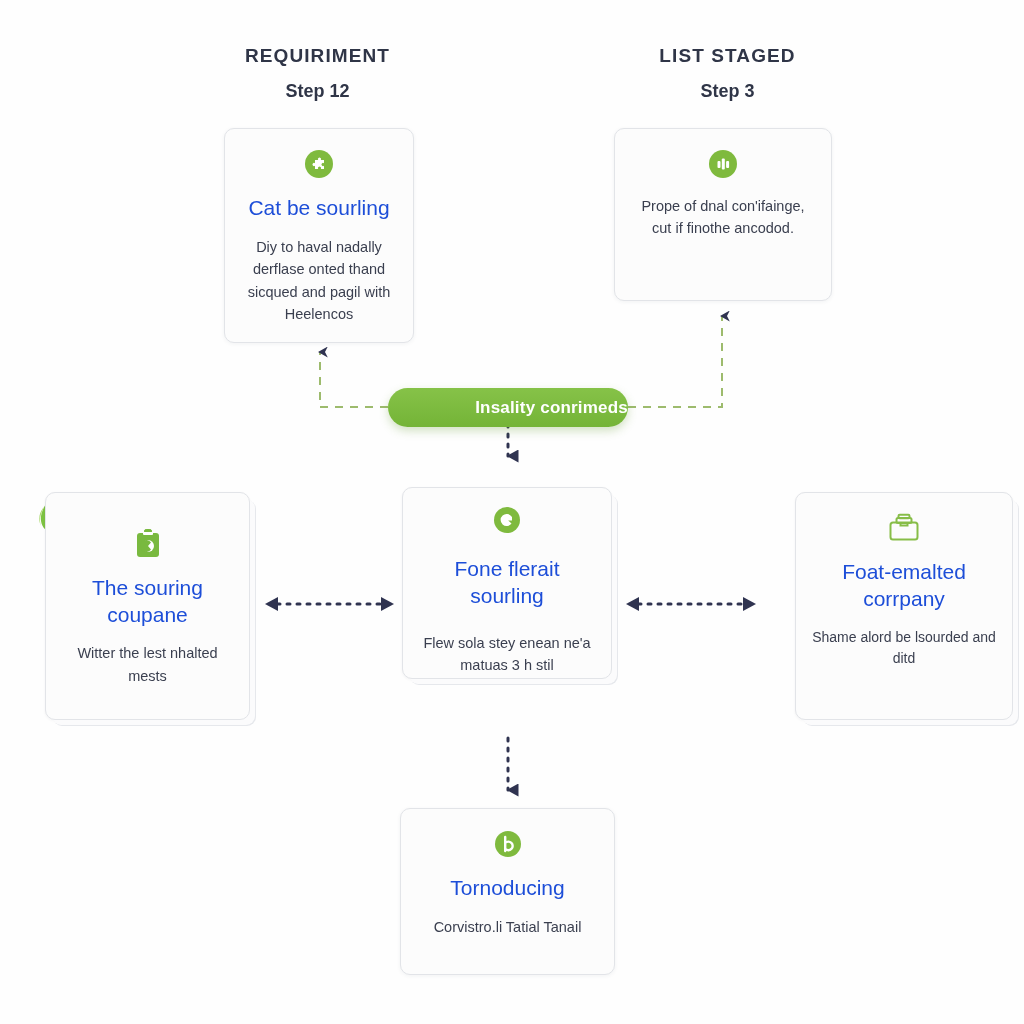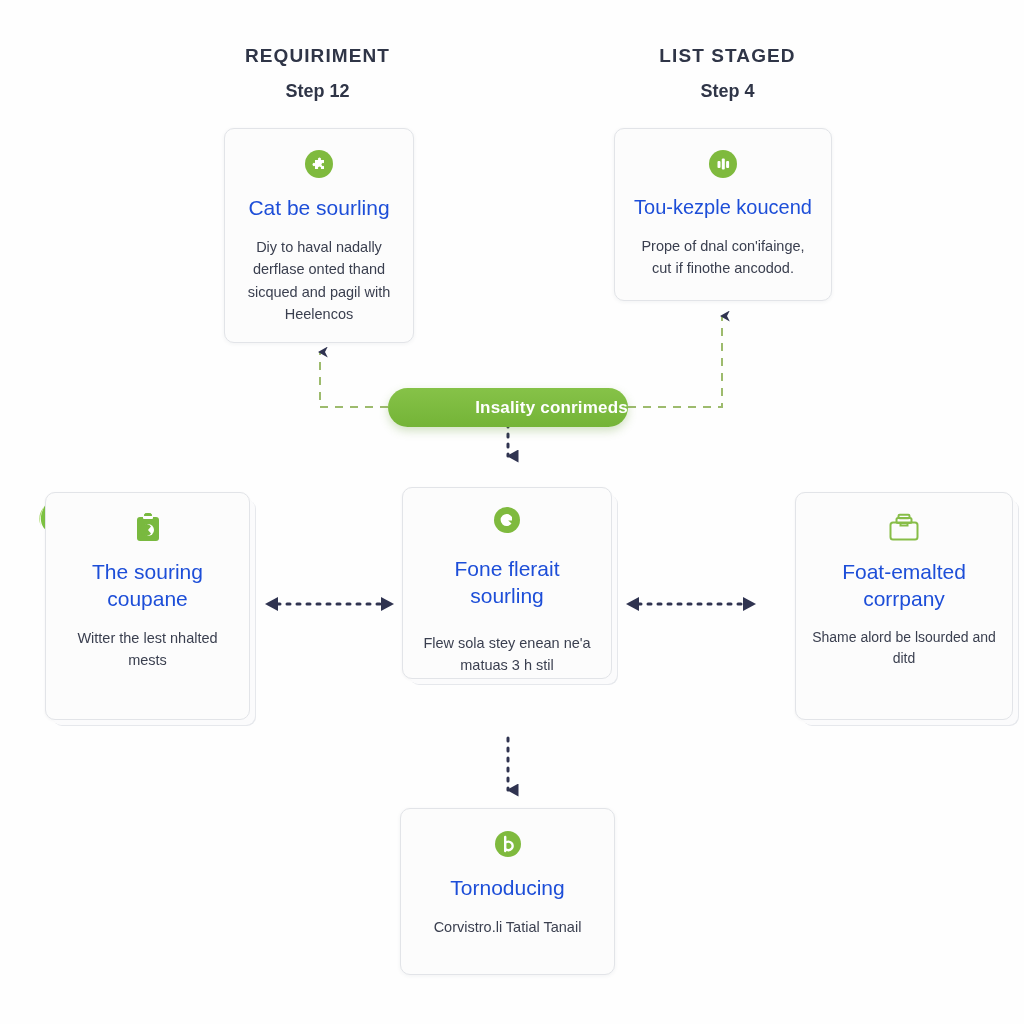--- a/index.html
+++ b/index.html
@@ -145,21 +145,21 @@
     <path d="M 508 738 L 508 790" fill="none" stroke="#2f3350" stroke-width="3" stroke-dasharray="3 7" stroke-linecap="round" marker-end="url(#arrowDown)"></path>
   </svg>
 
   <div class="col-header" style="left:175px; top:45px; width:285px;">
     <div class="kicker">REQUIRIMENT</div>
     <div class="step">Step 12</div>
   </div>
 
   <div class="col-header" style="left:585px; top:45px; width:285px;">
     <div class="kicker">LIST STAGED</div>
-    <div class="step">Step 4</div>
+    <div class="step">Step 3</div>
   </div>
 
   <div class="card soft" style="left:224px; top:128px; width:190px; height:215px;">
     <div class="card-icon">
       <svg width="30" height="30" viewBox="0 0 30 30">
         <circle cx="15" cy="15" r="14" fill="#7fba3e"></circle>
         <path d="M11 11 h3.2 a1.6 1.6 0 1 1 2.6 0 H20 v3.2 a1.6 1.6 0 1 0 0 2.6 V20 h-3.2
                  a1.6 1.6 0 1 0 -2.6 0 H11 v-3.2 a1.6 1.6 0 1 1 0 -2.6 Z" fill="#ffffff"></path>
       </svg>
     </div>
@@ -169,38 +169,37 @@
 
   <div class="card soft" style="left:614px; top:128px; width:218px; height:173px;">
     <div class="card-icon">
       <svg width="30" height="30" viewBox="0 0 30 30">
         <circle cx="15" cy="15" r="14" fill="#7fba3e"></circle>
         <rect x="9.5" y="12" width="3" height="7" rx="1" fill="#ffffff"></rect>
         <rect x="13.8" y="9.5" width="3" height="11" rx="1" fill="#ffffff"></rect>
         <rect x="18.1" y="12" width="3" height="7" rx="1" fill="#ffffff"></rect>
       </svg>
     </div>
-    <div class="card-title sm">Tou-kezple koucend</div>
     <div class="card-body">Prope of dnal con'ifainge, cut if finothe ancodod.</div>
   </div>
 
   <div class="pill" style="left:388px; top:388px; width:240px; height:39px;">
     <span>Insality conrimeds</span>
   </div>
 
   <div class="leaf-badge" style="left:22px; top:487px;">
     <svg width="56" height="56" viewBox="0 0 56 56">
       <path d="M28 10 C22 20 18 26 19 34 C20 42 27 46 30 45 C36 43 39 34 36 26
                C34 20 30 15 28 10 Z" fill="#7dc242"></path>
       <path d="M22 20 C18 28 17 34 19 39 C16 33 17 25 22 20 Z" fill="#a8d76a"></path>
       <path d="M34 18 C38 26 38 34 35 40 C39 33 38 24 34 18 Z" fill="#a8d76a"></path>
     </svg>
   </div>
 
-  <div class="card stacked" style="left:45px; top:492px; width:205px; height:228px;">
+  <div class="card stacked" style="left:45px; top:492px; width:205px; height:228px;justify-content:center;">
     <div class="card-icon">
       <svg width="28" height="30" viewBox="0 0 28 30">
         <rect x="3" y="4" width="22" height="24" rx="3" fill="#79b93f"></rect>
         <rect x="10.5" y="0.5" width="7" height="6" rx="1.6" fill="#79b93f" stroke="#79b93f" stroke-width="1"></rect>
         <rect x="9" y="3" width="10" height="3" rx="1" fill="#ffffff"></rect>
         <circle cx="14" cy="17" r="6" fill="#ffffff"></circle>
         <path d="M17 13.5 a6 6 0 1 0 0 7 L14 17 Z" fill="#79b93f"></path>
       </svg>
     </div>
     <div class="card-title">The souring coupane</div>

